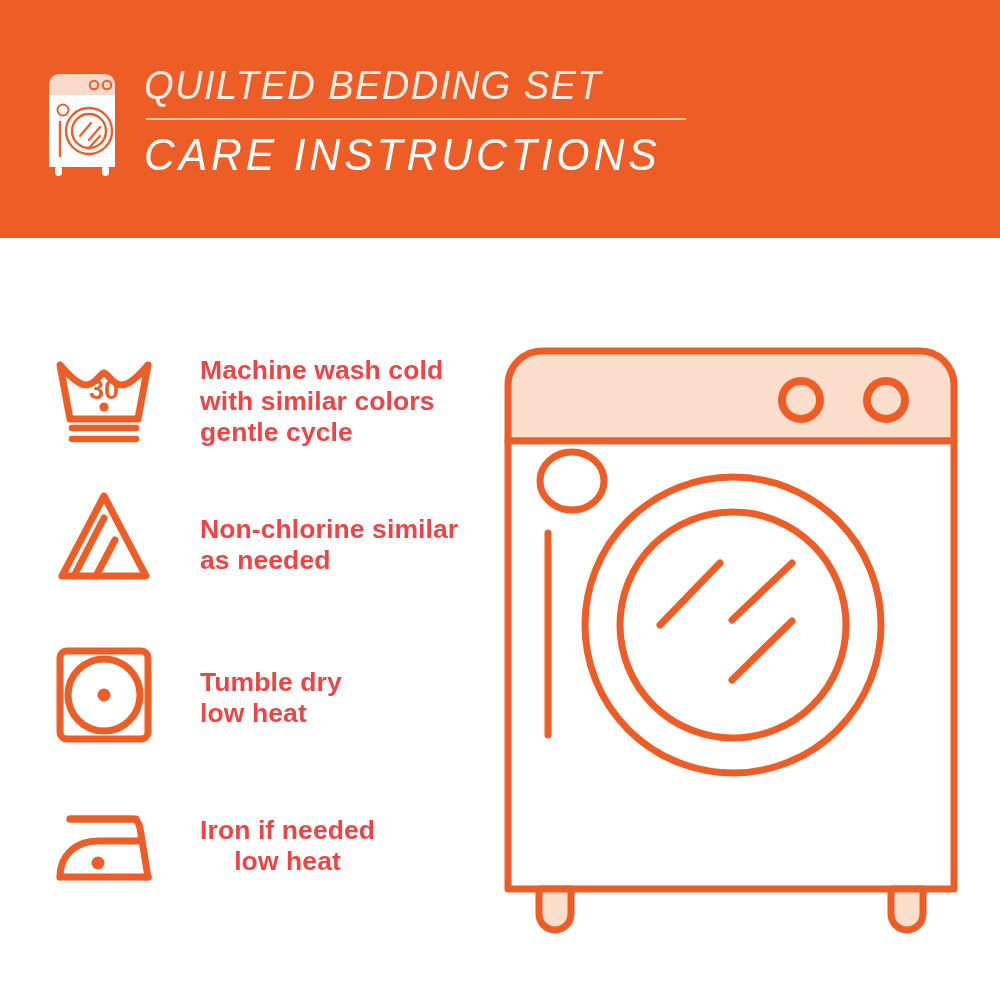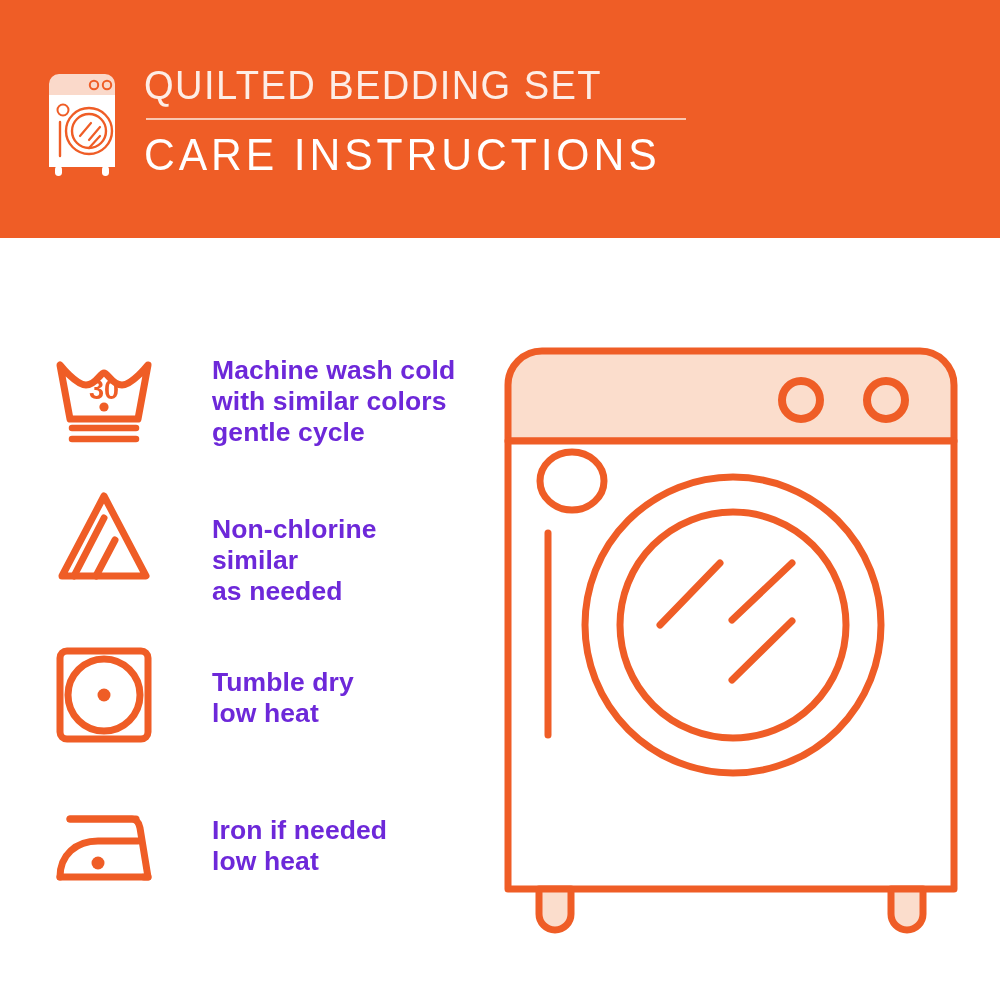--- a/index.html
+++ b/index.html
@@ -12,21 +12,21 @@
   }
   .page{position:relative;width:1000px;height:1000px;background:#ffffff;}
 
   
   .header{
     position:absolute;left:0;top:0;width:1000px;height:238px;
     background:#EF5D26;
   }
   .header-inner{
     position:absolute;left:44px;top:60px;
-    display:flex;align-items:flex-start;
+    display:flex;align-items:flex-start;font-style:italic;
   }
   .header-icon{width:76px;height:112px;margin-right:24px;margin-top:10px;}
   .header-titles{display:flex;flex-direction:column;}
   .title-main{
     color:#FDEDE6;
     font-size:41px;
     letter-spacing:1.5px;
     font-weight:300;
     line-height:50px;
     white-space:nowrap;
@@ -56,32 +56,32 @@
     position:absolute;display:flex;align-items:flex-start;left:52px;
   }
   .care-row.r0{top:105px;}
   .care-row.r1{top:250px;}
   .care-row.r2{top:405px;justify-content:flex-end;}
   .care-row.r3{top:555px;}
 
   .care-symbol{width:104px;height:104px;flex:0 0 104px;}
   .care-row.r1 .care-symbol{height:96px;}
   .care-text{
-    margin-left:56px;
-    color:#6d28d9;
+    margin-left:44px;
+    color:#ef4444;
     font-size:26.5px;
     line-height:31px;
     font-weight:600;
     letter-spacing:.1px;
     white-space:pre-line;
     padding-top:12px;
   }
   .care-row.r1 .care-text{padding-top:26px;}
   .care-row.r2 .care-text{padding-top:24px;}
-  .care-row.r3 .care-text{padding-top:22px;}
+  .care-row.r3 .care-text{padding-top:22px;text-align:center;}
 
   
   .washer{
     position:absolute;left:492px;top:335px;width:478px;height:600px;
   }
 </style>
 </head>
 <body>
 
 <div class="page">

